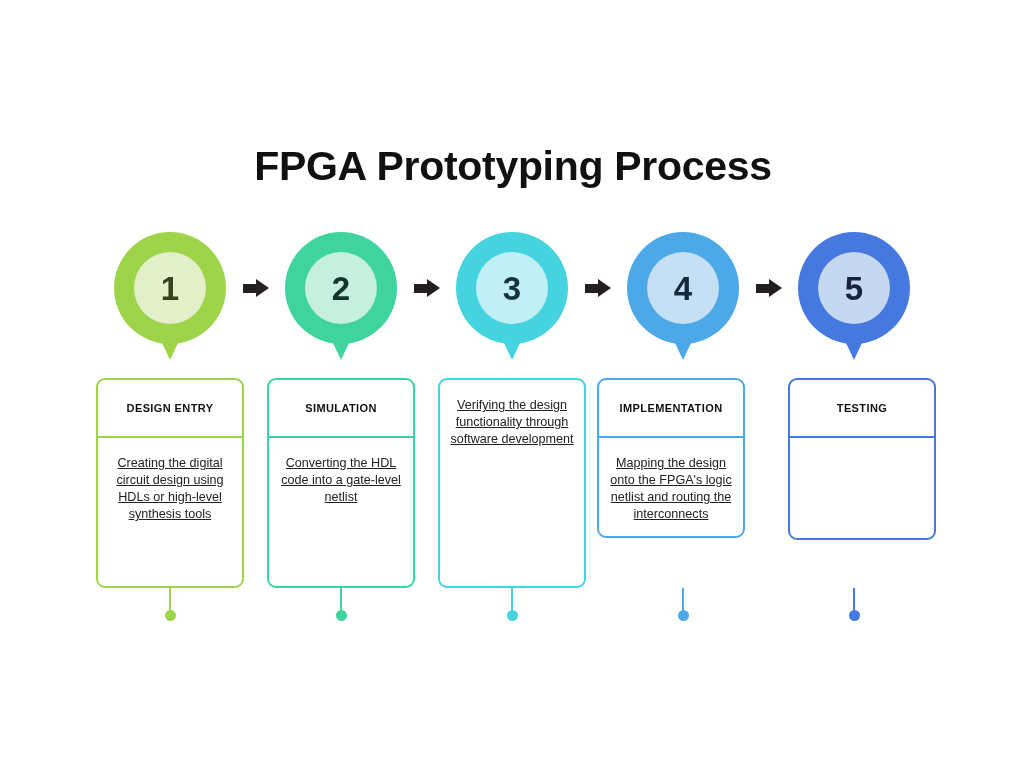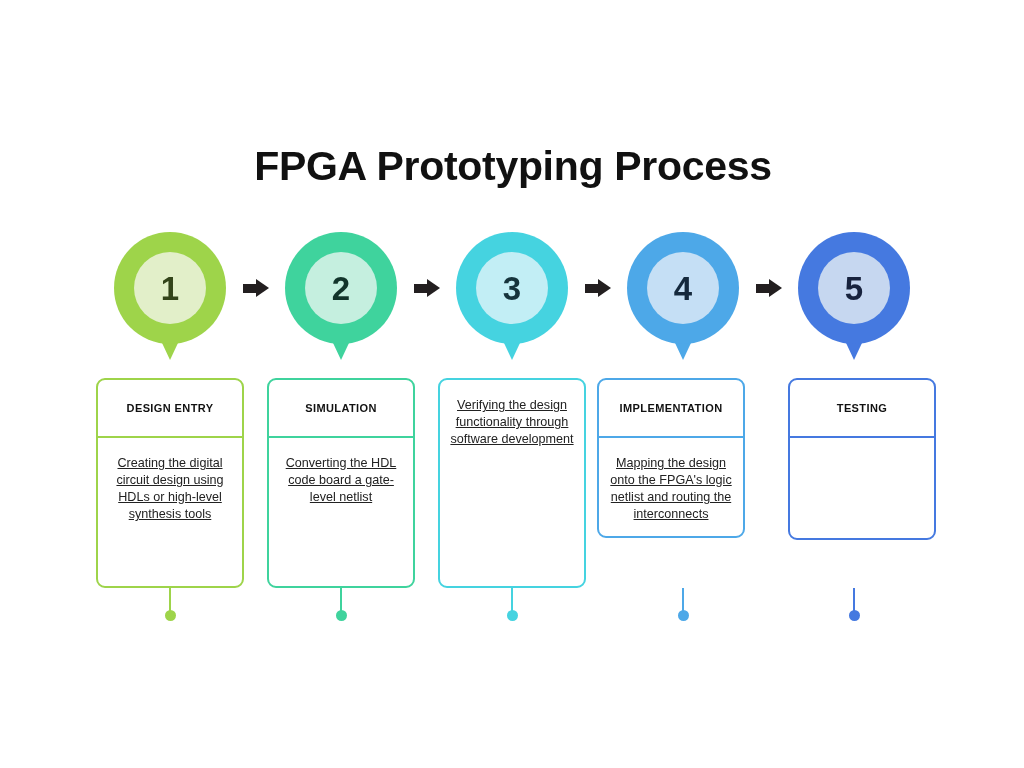--- a/index.html
+++ b/index.html
@@ -213,21 +213,21 @@
       </div>
     </div>
 
   <div>
       <div class="card" style="left: 96px; height: 210px; border-color: rgb(158, 212, 74);">
         <div class="card-header" style="border-bottom-color: rgb(158, 212, 74);">DESIGN ENTRY</div>
         <div class="card-body">Creating the digital circuit design using HDLs or high-level synthesis tools</div>
       </div>
       <div class="card" style="left: 267px; height: 210px; border-color: rgb(63, 211, 157);">
         <div class="card-header" style="border-bottom-color: rgb(63, 211, 157);">SIMULATION</div>
-        <div class="card-body">Converting the HDL code board a gate-level netlist</div>
+        <div class="card-body">Converting the HDL code into a gate-level netlist</div>
       </div>
       <div class="card" style="left: 438px; height: 210px; border-color: rgb(69, 211, 224);">
         <div class="card-body">Verifying the design functionality through software development</div>
       </div>
       <div class="card" style="left: 597px; height: 160px; border-color: rgb(77, 168, 232);">
         <div class="card-header" style="border-bottom-color: rgb(77, 168, 232);">IMPLEMENTATION</div>
         <div class="card-body">Mapping the design onto the FPGA's logic netlist and routing the interconnects</div>
       </div>
       <div class="card" style="left: 788px; height: 162px; border-color: rgb(69, 121, 224);">
         <div class="card-header" style="border-bottom-color: rgb(69, 121, 224);">TESTING</div>

